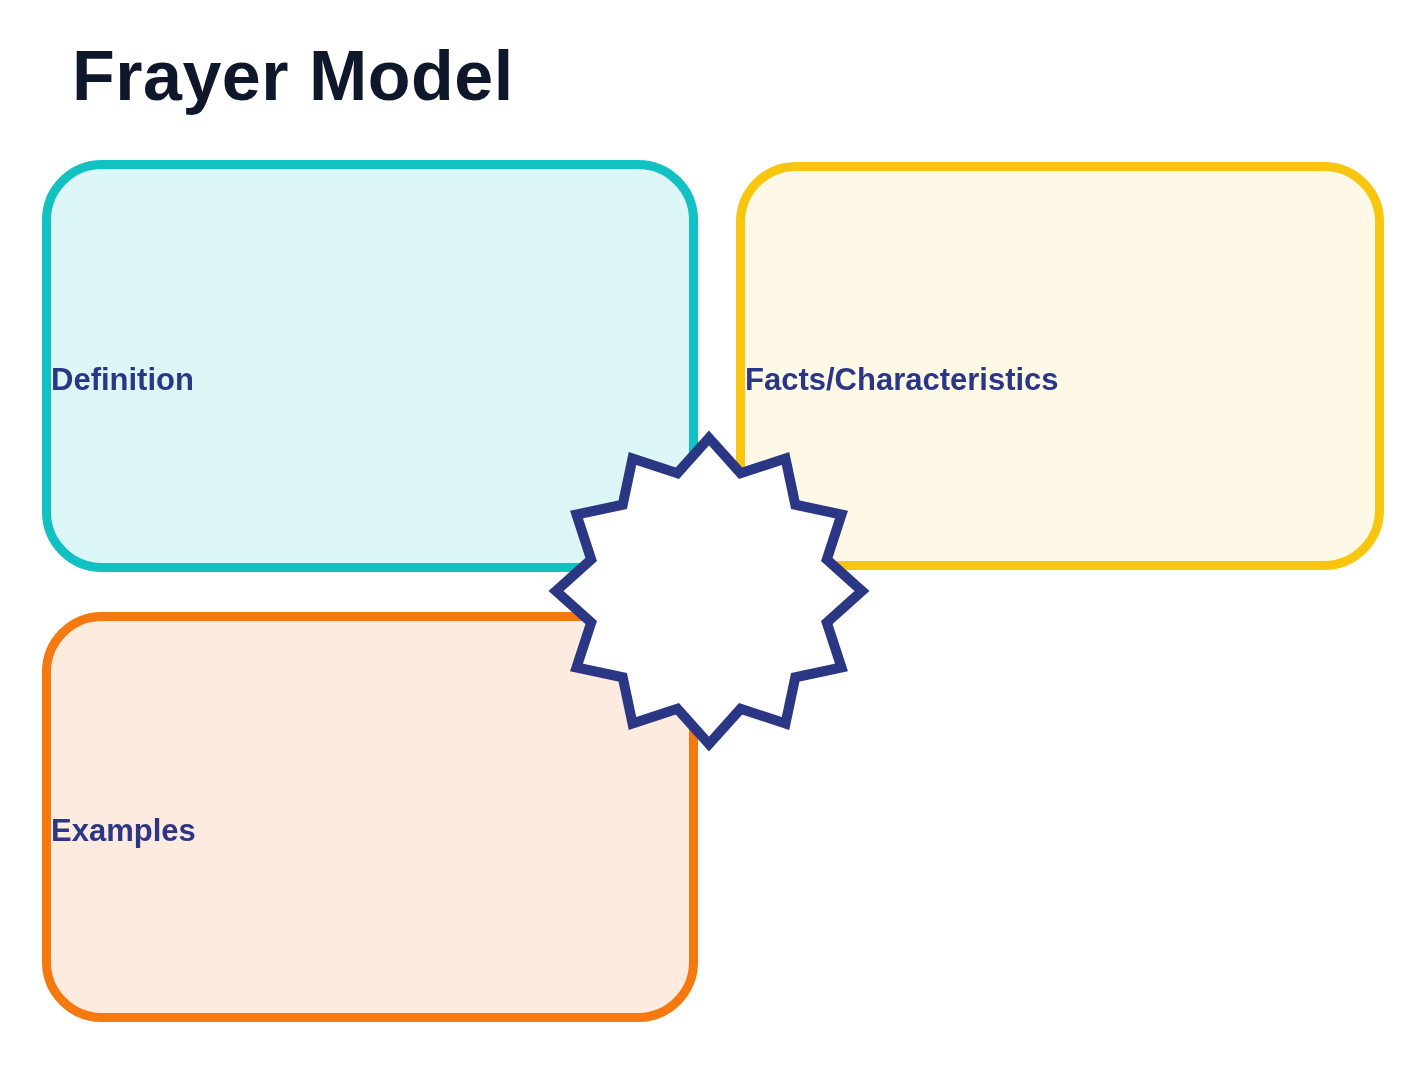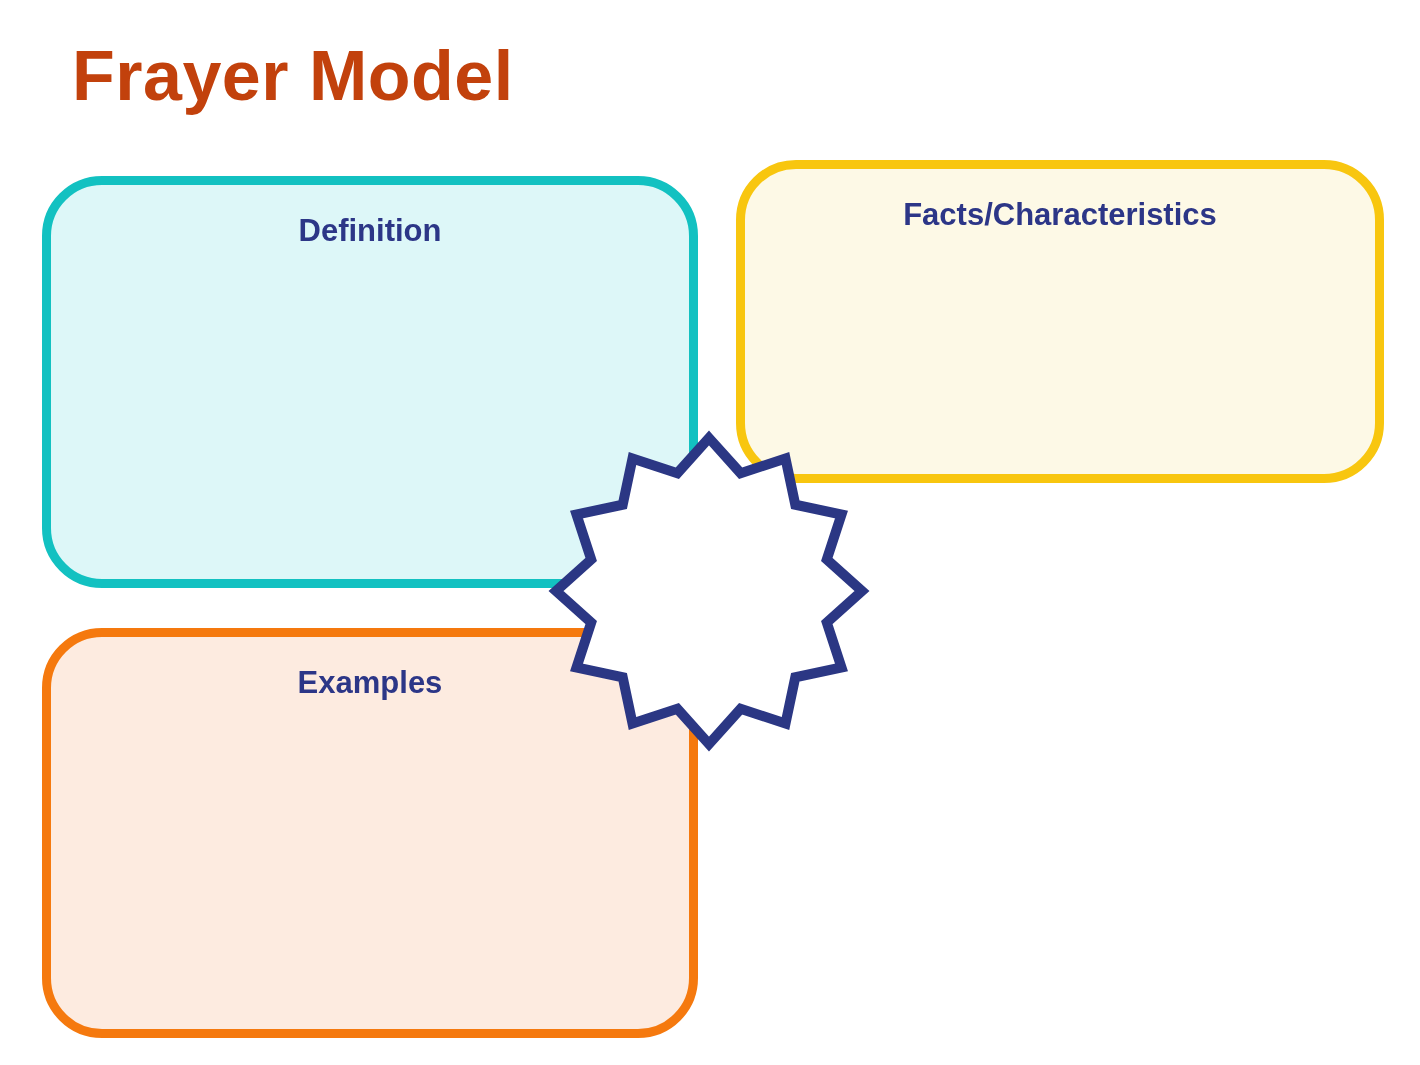--- a/index.html
+++ b/index.html
@@ -13,42 +13,42 @@
   .canvas { position:absolute; inset:0; }
   .title {
     position:absolute; left:72px; top:36px;
     font-size:70px; font-weight:800; letter-spacing:0.5px;
     color:#2b3484;
   }
   .quad {
     position:absolute;
     border:9px solid transparent;
     border-radius:60px;
-    display:flex; flex-direction:column; align-items:center;margin-top:16px;
+    display:flex; flex-direction:row; align-items:center;
   }
   .quad-tl { left:42px;  top:160px; width:656px; height:412px; }
-  .quad-tr { left:736px; top:144px; width:648px; height:323px; }
+  .quad-tr { left:736px; top:162px; width:648px; height:408px; }
   .quad-bl { left:42px;  top:612px; width:656px; height:410px;gap:48px; }
   .quad-br { left:736px; top:610px; width:648px; height:410px; }
   .quad-label {
     margin-top:28px; text-align:center;
     font-size:31px; font-weight:800; color:#2c3687;
   }
   .quad-body { flex:1 1 auto; width:100%; }
   .starburst {
     position:absolute; left:539px; top:421px;
     width:340px; height:340px;
   }
 </style>
 </head>
 <body style="background: rgb(255, 255, 255);">
 
 <div class="canvas">
 
-  <h1 class="title" style="color: #c2410c;">Frayer Model</h1>
+  <h1 class="title" style="color: #0f172a;">Frayer Model</h1>
 
   <section class="quad quad-tl" style="border-color: rgb(18, 193, 193); background: rgb(221, 247, 248);">
     <h2 class="quad-label" style="color: rgb(44, 54, 135);">Definition</h2>
     <div class="quad-body"></div>
   </section>
 
   <section class="quad quad-tr" style="border-color: rgb(248, 198, 15); background: rgb(253, 249, 230);">
     <h2 class="quad-label" style="color: rgb(44, 54, 135);">Facts/Characteristics</h2>
     <div class="quad-body"></div>
   </section>

